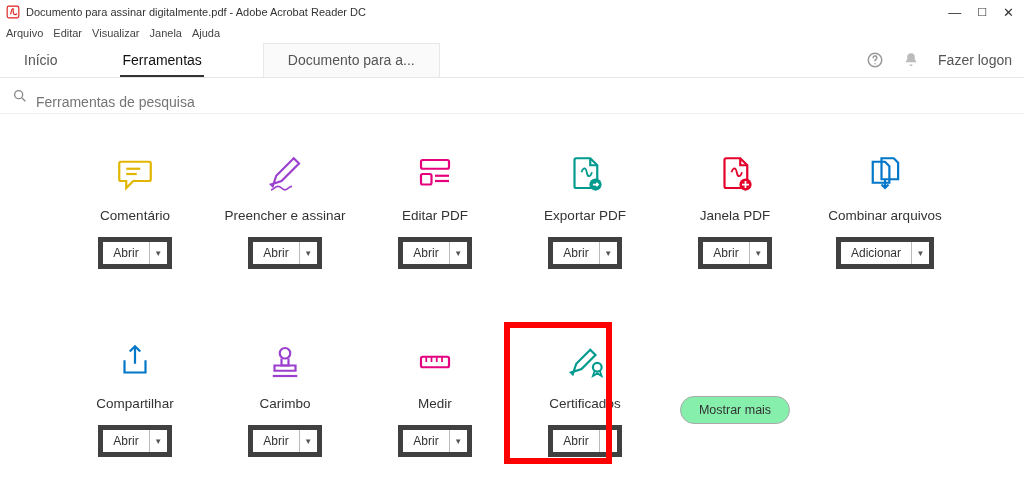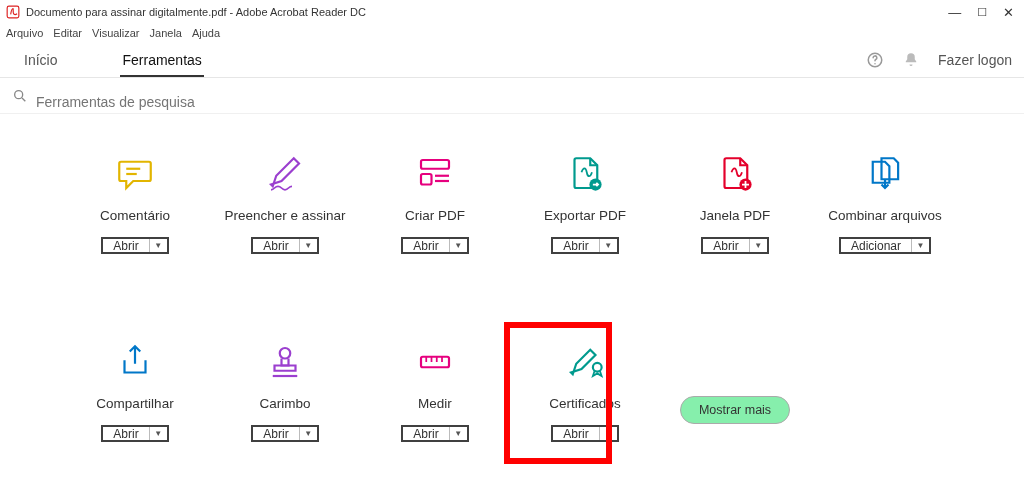--- a/index.html
+++ b/index.html
@@ -29,21 +29,21 @@
   
   .searchbar { height: 36px; display:flex; align-items:center; padding: 0 12px; border-bottom:1px solid #f0f0f0; }
   .searchbar svg { margin-right: 8px; color:#888; }
   .search-input { flex:1; border:none; outline:none; font-size:14px; color:#999; background:transparent;margin-top:12px; }
 
   
   .tools-panel { padding: 36px 60px 0 60px; display:flex; flex-wrap:wrap; gap: 18px 0; }
   .tool-cell { width: 150px; height: 170px; display:flex; flex-direction:column; align-items:center; justify-content:flex-start; position:relative; }
   .tool-icon-box { width: 48px; height: 48px; display:flex; align-items:center; justify-content:center; }
   .tool-label { margin-top: 10px; font-size: 13.5px; color:#333; text-align:center; }
-  .tool-btn { margin-top: 14px; display:flex; border:2px solid #404040; height:17px; font-size:12px; color:#333; }
+  .tool-btn { margin-top: 14px; display:flex; border:5px solid #404040; height:32px; font-size:12px; color:#333; }
   .tool-btn .main { padding: 0 10px; display:flex; align-items:center; }
   .tool-btn .caret { width:18px; border-left:1px solid #bbb; display:flex; align-items:center; justify-content:center; font-size:8px; color:#555; }
   .highlight-box { position:absolute; border:6px solid #ff0000; pointer-events:none; }
 
   .show-more-cell { width:150px; height:170px; display:flex; align-items:flex-start; justify-content:center; }
   .show-more-btn { margin-top: 58px; border:1px solid #aaa; border-radius: 16px; padding: 6px 18px; font-size:12.5px; color:#333; background:#86efac; }
 
   svg { display:block; }
 </style>
 </head>
@@ -67,20 +67,21 @@
   <span>Arquivo</span>
   <span>Editar</span>
   <span>Visualizar</span>
   <span>Janela</span>
   <span>Ajuda</span>
 </div>
 
 <div class="tabstrip">
   <div class="tab">Início</div>
   <div class="tab active">Ferramentas</div>
+  <div class="doc-tab">Documento para a...</div>
   <div class="right-area">
     <svg class="icon" width="18" height="18" viewBox="0 0 24 24">
         <circle cx="12" cy="12" r="9" fill="none" stroke="#999" stroke-width="2"></circle>
         <path d="M9.5 9a2.5 2.5 0 1 1 3.5 2.3c-.8.4-1 .9-1 1.7" stroke="#999" stroke-width="2" fill="none" stroke-linecap="round"></path>
         <circle cx="12" cy="17" r="1" fill="#999"></circle>
       </svg>
     <svg class="icon" width="18" height="18" viewBox="0 0 24 24">
         <path d="M12 3a5 5 0 0 0-5 5v3l-2 3v1h14v-1l-2-3V8a5 5 0 0 0-5-5z" fill="#bbb"></path>
         <path d="M10 18a2 2 0 0 0 4 0" fill="#bbb"></path>
       </svg>
@@ -129,21 +130,21 @@
 
   <div class="tool-cell">
     <div class="tool-icon-box">
         <svg width="42" height="42" viewBox="0 0 48 48">
           <rect x="8" y="8" width="32" height="10" rx="2" fill="none" stroke="#e6007e" stroke-width="2.5"></rect>
           <rect x="8" y="24" width="12" height="12" rx="2" fill="none" stroke="#e6007e" stroke-width="2.5"></rect>
           <line x1="24" y1="26" x2="40" y2="26" stroke="#e6007e" stroke-width="2.5"></line>
           <line x1="24" y1="32" x2="40" y2="32" stroke="#e6007e" stroke-width="2.5"></line>
         </svg>
       </div>
-    <div class="tool-label">Criar PDF</div>
+    <div class="tool-label">Editar PDF</div>
     <div class="tool-btn">
         <span class="main">Abrir</span>
         <span class="caret">▼</span>
       </div>
   </div>
 
   <div class="tool-cell">
     <div class="tool-icon-box">
         <svg width="42" height="42" viewBox="0 0 48 48">
           <path d="M14 6h16l8 8v24a2 2 0 0 1-2 2H14a2 2 0 0 1-2-2V8a2 2 0 0 1 2-2z" fill="none" stroke="#009a8e" stroke-width="2.5"></path>

